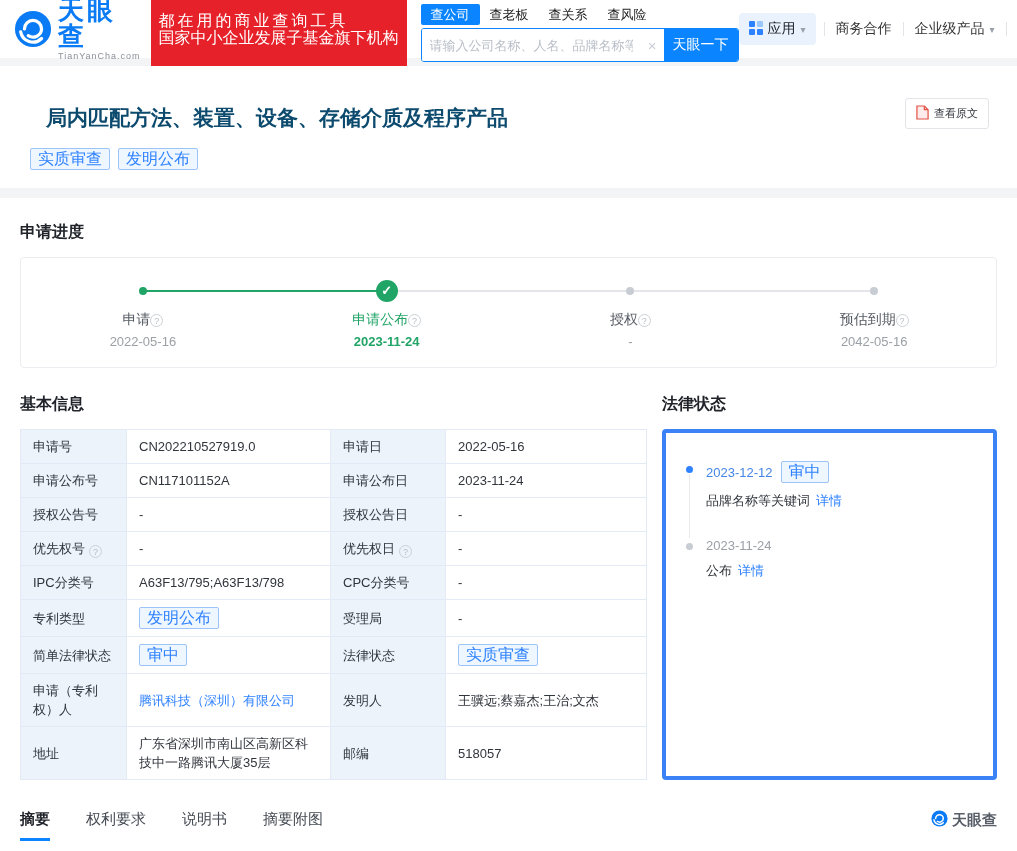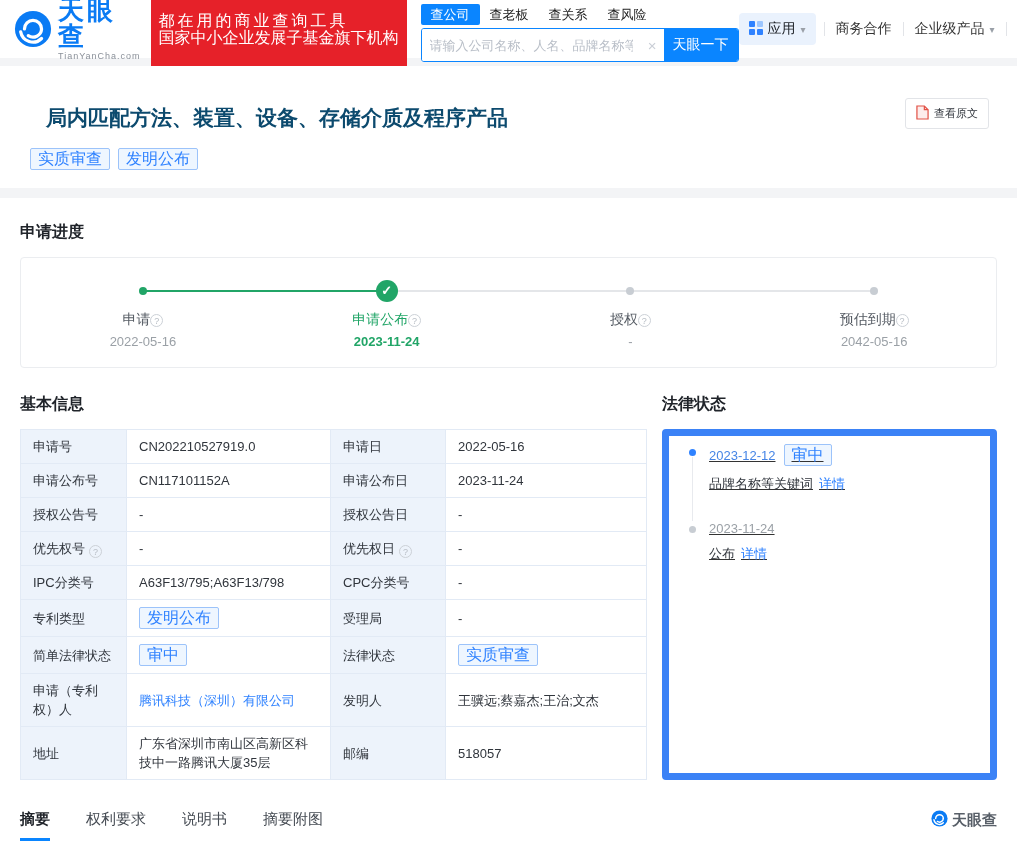--- a/index.html
+++ b/index.html
@@ -97,21 +97,21 @@
   .col-left { width:626px; flex:none; }
   table.info { border-collapse:collapse; width:626px; table-layout:fixed; }
   table.info td {
     border:1px solid #e2eaf5; font-size:13px; line-height:19px;
     padding:7px 12px; color:#30353c; vertical-align:middle; word-break:break-all;
   }
   td.lbl { background:#edf3fb; }
   td.lbl .lbl-in { display:flex; align-items:flex-end; gap:4px; }
   .blink { color:#2f82ff; cursor:pointer; }
   .col-right { flex:1; display:flex; flex-direction:column; }
-  .legal-box { border:7px solid #3b82f6; border-radius:4px; padding:8px 20px; flex:1;text-decoration:underline; }
+  .legal-box { border:4px solid #3b82f6; border-radius:4px; padding:28px 20px; flex:1; }
   .tl-item { position:relative; padding-left:20px; padding-bottom:28px; }
   .tl-line { position:absolute; left:3px; top:13px; bottom:0; width:1px; background:#e8eaee; }
   .tl-dot { position:absolute; left:0; top:5px; width:7px; height:7px; border-radius:50%; }
   .tl-dot.blue { background:#2f82ff; }
   .tl-dot.gray { background:#c8cdd3; }
   .tl-head { display:flex; align-items:center; gap:8px; font-size:13px; }
   .tl-date.blue { color:#4585e6; }
   .tl-date.gray { color:#9aa0a6; }
   .tl-body { margin-top:9px; font-size:13px; color:#30353c; }
   .tl-link { color:#2f82ff; cursor:pointer; margin-left:6px; }

